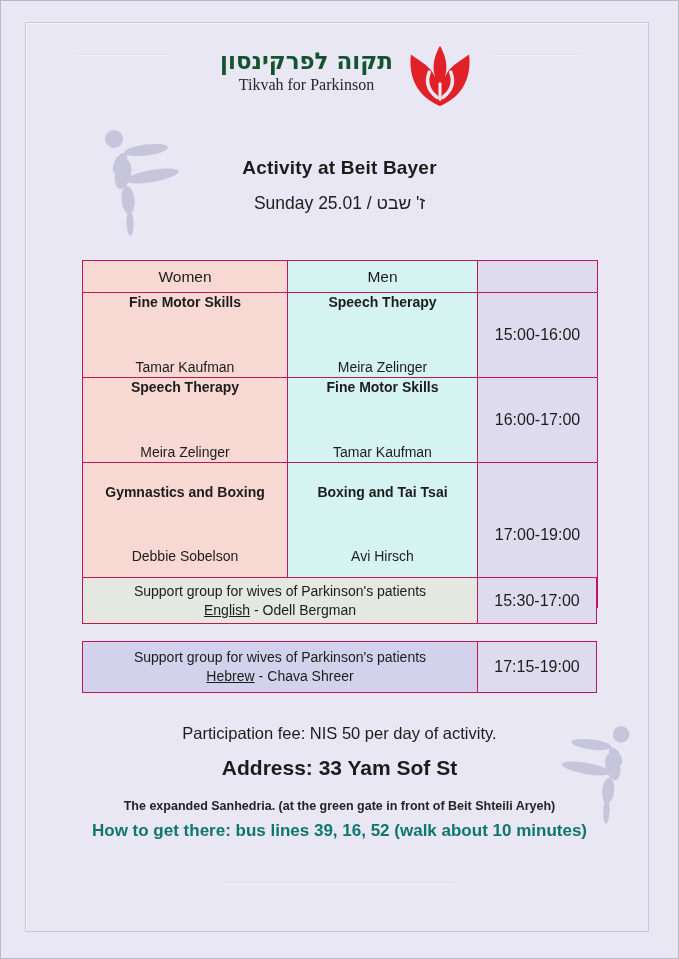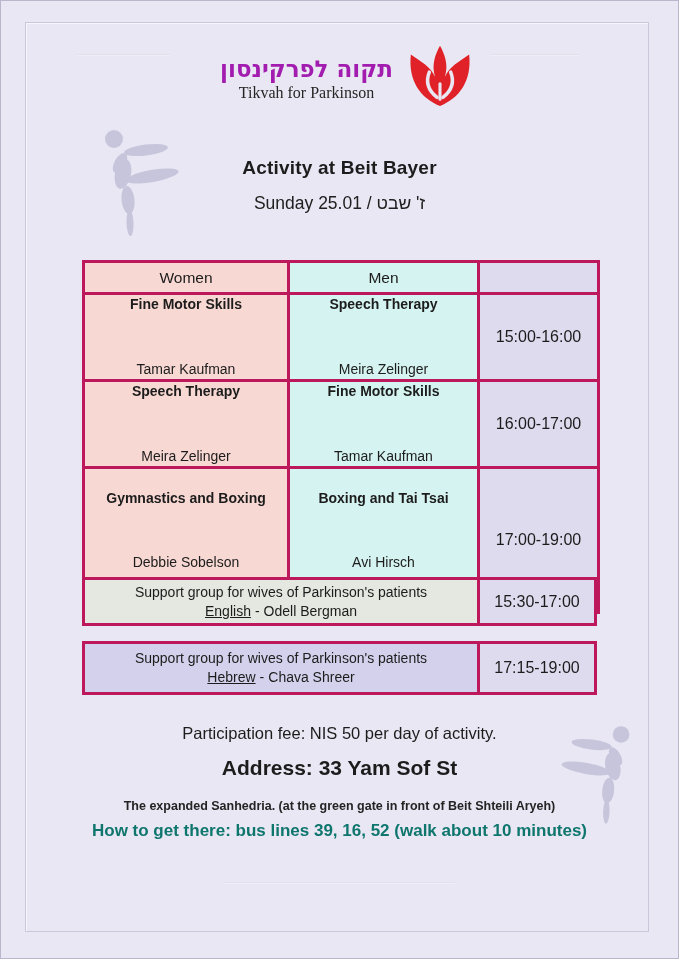--- a/index.html
+++ b/index.html
@@ -19,38 +19,38 @@
     opacity:.85; border-radius:1px;
   }
   .rule-left   { left:77px;  top:54px;  width:93px;  }
   .rule-right  { left:490px; top:54px;  width:90px;  }
   .rule-bottom { left:223px; top:882px; width:232px; }
 
   
   .brand-wrap { position:absolute; left:0; top:40px; width:679px;
     display:flex; justify-content:center; align-items:flex-start; gap:10px; padding-left:18px; }
   .brand-text { text-align:center; padding-top:8px; }
-  .brand-he { font-size:23px; font-weight:700; color:#a21caf; line-height:1.15;
-    font-family:"DejaVu Sans",sans-serif; direction:rtl;margin-top:8px; }
+  .brand-he { font-size:23px; font-weight:700; color:#14532d; line-height:1.15;
+    font-family:"DejaVu Sans",sans-serif; direction:rtl; }
   .brand-en { font-size:16px; font-family:"Liberation Serif","DejaVu Serif",serif; color:#262626; margin-top:2px; }
   .logo { width:74px; height:68px; }
 
   
   .fig-tl { position:absolute; left:88px;  top:126px; width:100px; height:112px; }
   .fig-br { position:absolute; left:553px; top:722px; width:92px;  height:104px; }
 
   
   .title    { position:absolute; left:0; top:157px; width:679px; text-align:center;
               font-size:19px; font-weight:700; letter-spacing:.2px; }
   .subtitle { position:absolute; left:0; top:193px; width:679px; text-align:center;
               font-size:17.5px; color:#202020; }
 
   
   table { border-collapse:collapse; table-layout:fixed; }
-  td { border:3px solid #be185d; text-align:center; vertical-align:middle; }
+  td { border:1px solid #be185d; text-align:center; vertical-align:middle; }
   .main-table { position:absolute; left:82px; top:260px; width:515px; }
   .col-women { width:205px; } .col-men { width:190px; } .col-time { width:120px; }
   .bg-pink  { background:#f8d8d3; }
   .bg-cyan  { background:#d5f4f1; }
   .bg-lav   { background:#dedbee;text-align:center; }
   .bg-green { background:#e4e8e1; }
   .bg-purp  { background:#d4d1ec; }
   .hdr-cell { height:32px; font-size:15.5px; }
   .h58  { height:58px; }
   .h145 { height:145px; }

